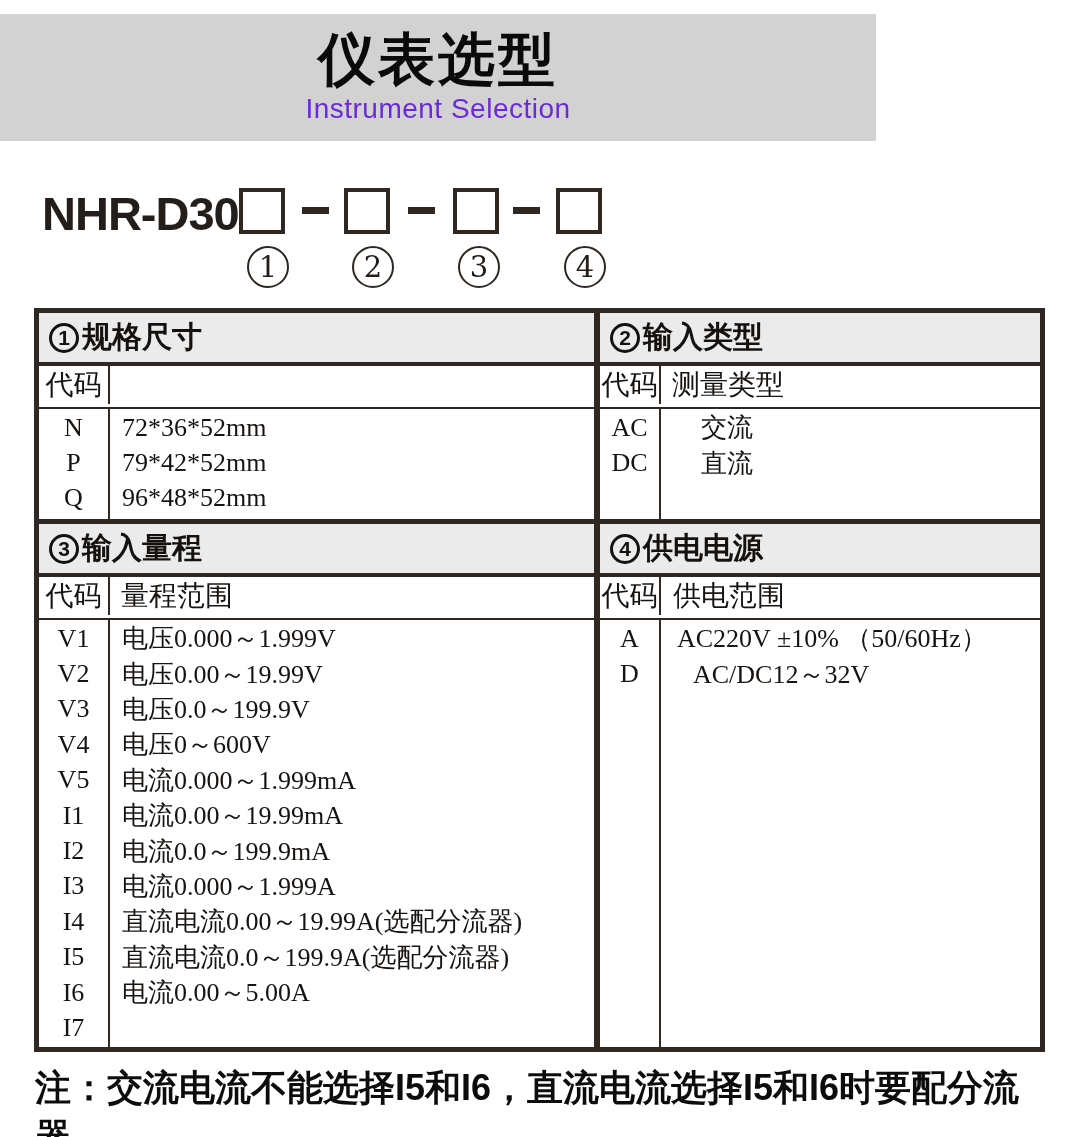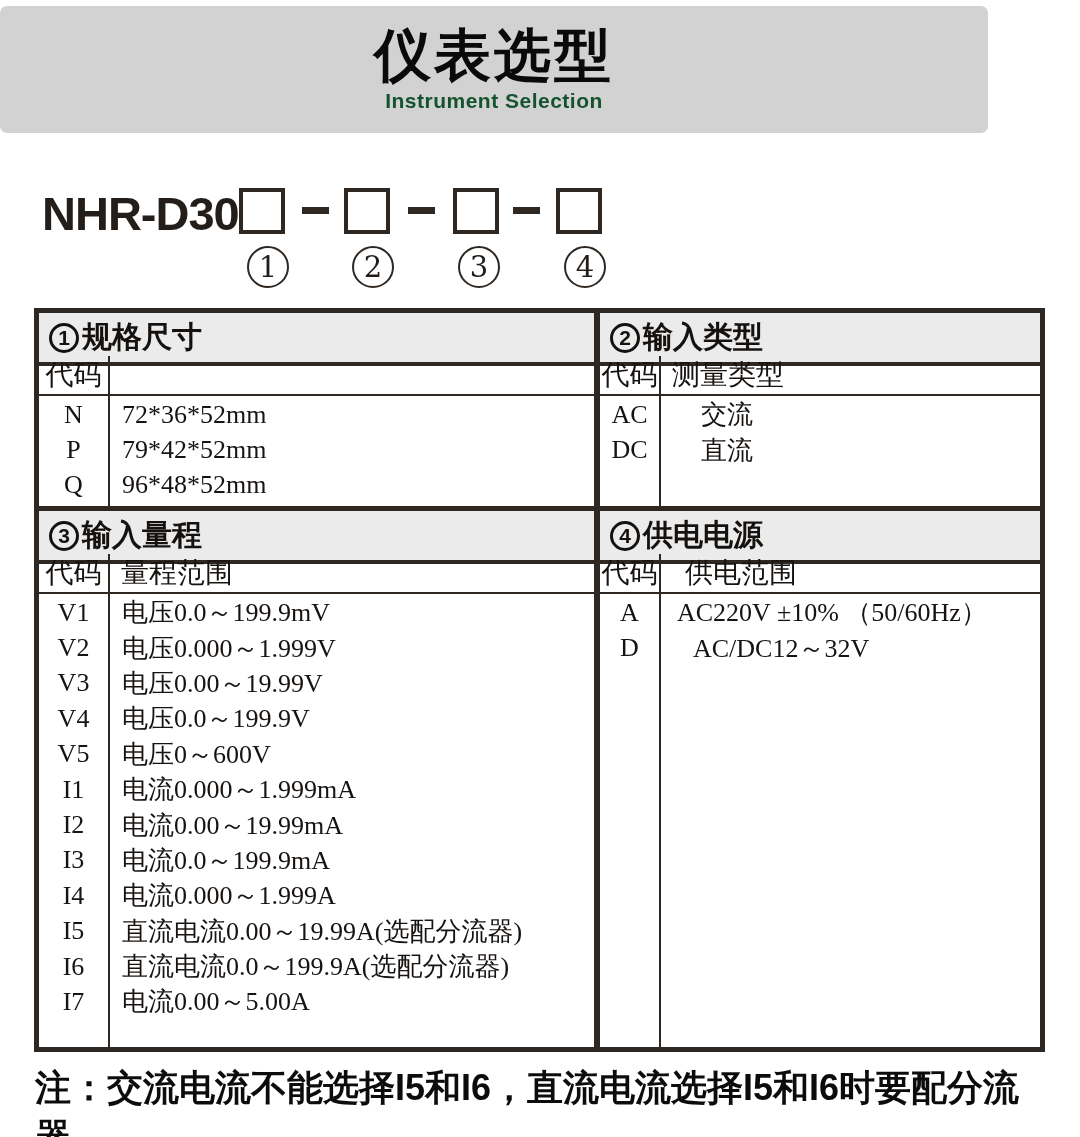--- a/index.html
+++ b/index.html
@@ -1,24 +1,24 @@
 <!DOCTYPE html>
 <html><head>
 <meta charset="utf-8">
 <style>
   * { margin:0; padding:0; box-sizing:border-box; }
   html,body { width:1080px; height:1137px; background:#ffffff; overflow:hidden; }
   body { position:relative; font-family:"Liberation Sans","DejaVu Sans",sans-serif; color:#171310; }
 
   
-  .banner { position:absolute; left:0; top:6px; width:988px; height:127px;
+  .banner { position:absolute; left:0; top:14px; width:876px; height:127px;
             background:#d2d2d2; display:flex; flex-direction:column;
-            align-items:center; justify-content:center;border-radius:7px; }
+            align-items:center; justify-content:center; }
   .banner-title { font-size:57px; font-weight:bold; color:#0a0a0a; letter-spacing:3px; line-height:1.05; }
-  .banner-sub   { font-size:21px; color:#14532d; margin-top:3px; letter-spacing:0.5px;font-weight:bold; }
+  .banner-sub   { font-size:28px; color:#6d28d9; margin-top:3px; letter-spacing:0.5px; }
 
   
   .model-prefix { position:absolute; left:42px; top:186px; font-size:47px; font-weight:bold;
                   letter-spacing:-1px; color:#241e1a; }
   .mbox { position:absolute; top:188px; width:46px; height:46px; border:4px solid #2f2822; background:#fff; }
   .mdash { position:absolute; top:207px; width:27px; height:7px; background:#2f2822; }
   .mcircle { position:absolute; top:246px; width:42px; height:42px; border:2px solid #2f2822;
              border-radius:50%; display:flex; align-items:center; justify-content:center;
              font-family:"DejaVu Serif","Liberation Serif",serif; font-size:29px; color:#241e1a; }
 
@@ -31,21 +31,21 @@
   .sec-h { height:53px; flex:none; background:#ebebeb; border-bottom:4px solid #2f2822;
            display:flex; align-items:center; padding-left:10px;
            font-size:30px; font-weight:bold; color:#14110e; }
   .sec-h.mid { height:58px; border-top:5px solid #2f2822; }
   .sec-circle { width:30px; height:30px; border:3px solid #14110e; border-radius:50%; flex:none;
                 display:flex; align-items:center; justify-content:center;
                 font-size:21px; font-weight:bold; margin-right:3px; }
 
   .serif { font-family:"Liberation Serif","DejaVu Serif",serif; }
 
-  .subhead { height:30px; flex:none; border-bottom:2px solid #2f2822; display:flex; align-items:flex-end;
+  .subhead { height:43px; flex:none; border-bottom:2px solid #2f2822; display:flex; align-items:flex-start;
              font-size:28px; }
   .subhead .code-cell { display:flex; align-items:center; justify-content:center;
                         border-right:2px solid #2f2822; flex:none; }
   .subhead .desc-cell { display:flex; align-items:center; padding-left:11px; }
 
   .databox { display:flex; align-items:stretch; min-height:0; }
   .databox.top { height:110px; flex:none; }
   .databox.grow { flex:1; }
   .codecol { flex:none; border-right:2px solid #2f2822; display:flex; flex-direction:column;
              align-items:center; padding-top:1px; }
@@ -122,21 +122,20 @@
         <div class="crow">V5</div>
         <div class="crow">I1</div>
         <div class="crow">I2</div>
         <div class="crow">I3</div>
         <div class="crow">I4</div>
         <div class="crow">I5</div>
         <div class="crow">I6</div>
         <div class="crow">I7</div>
       </div>
       <div class="desccol">
-        <div class="drow">电压0.0～199.9mV</div>
         <div class="drow">电压0.000～1.999V</div>
         <div class="drow">电压0.00～19.99V</div>
         <div class="drow">电压0.0～199.9V</div>
         <div class="drow">电压0～600V</div>
         <div class="drow">电流0.000～1.999mA</div>
         <div class="drow">电流0.00～19.99mA</div>
         <div class="drow">电流0.0～199.9mA</div>
         <div class="drow">电流0.000～1.999A</div>
         <div class="drow">直流电流0.00～19.99A(选配分流器)</div>
         <div class="drow">直流电流0.0～199.9A(选配分流器)</div>
@@ -165,21 +164,21 @@
         <div class="drow" style="padding-left:40px;">直流</div>
       </div>
     </div>
 
     <div class="sec-h mid">
       <span class="sec-circle">4</span>
       <span>供电电源</span>
     </div>
     <div class="subhead serif">
       <div class="code-cell w-right">代码</div>
-      <div class="desc-cell" style="padding-left:24px;">供电范围</div>
+      <div class="desc-cell" style="padding-left:12px;">供电范围</div>
     </div>
     <div class="databox grow serif">
       <div class="codecol w-right">
         <div class="crow">A</div>
         <div class="crow">D</div>
       </div>
       <div class="desccol">
         <div class="drow" style="padding-left:16px;">AC220V ±10% （50/60Hz）</div>
         <div class="drow" style="padding-left:32px;">AC/DC12～32V</div>
       </div>

